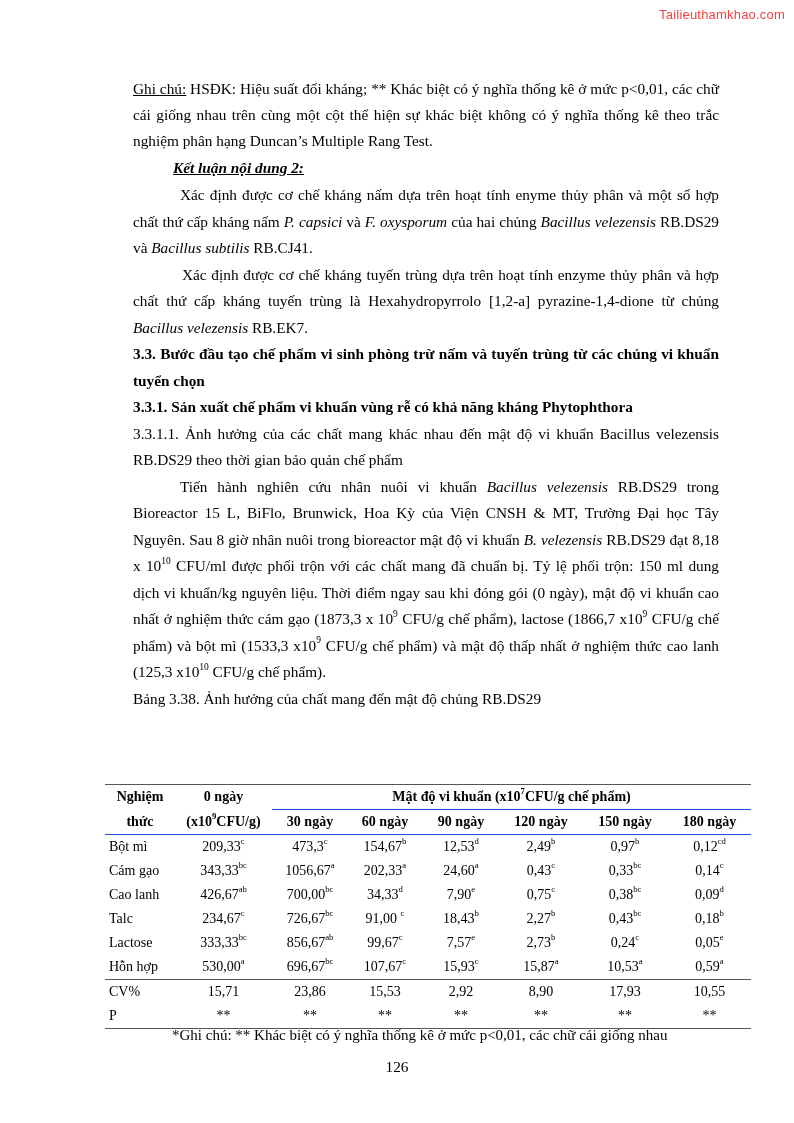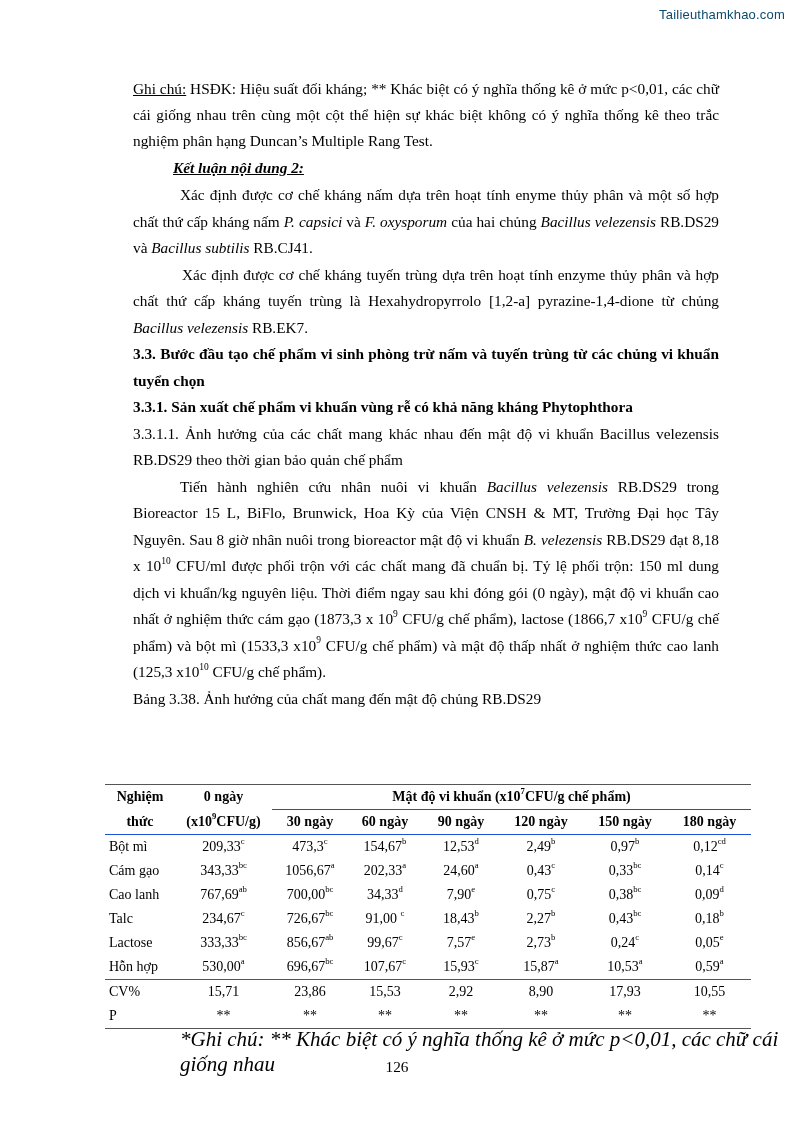--- a/index.html
+++ b/index.html
@@ -4,21 +4,21 @@
 <style>
   html, body { margin: 0; padding: 0; background: #ffffff; }
   body {
     width: 794px; height: 1123px; position: relative; overflow: hidden;
     font-family: "Liberation Serif", "DejaVu Serif", serif;
     color: #000; font-size: 15.3px;
   }
   .watermark {
     position: absolute; top: 7px; right: 9px;
     font-family: "Liberation Sans", "DejaVu Sans", sans-serif;
-    font-size: 13px; color: #0c4a6e; letter-spacing: 0.2px;
+    font-size: 13px; color: #ef4444; letter-spacing: 0.2px;
   }
   .content { position: absolute; left: 133px; width: 586px; top: 76px; }
   .p { margin: 0; line-height: 26.5px; text-align: justify; }
   .ital { }
   .note-top { line-height: 26px; }
   .u { text-decoration: underline; }
   .indent { text-indent: 47px; }
   .indent2 { text-indent: 49px; }
   .bold { font-weight: bold; }
   .kl { margin-left: 40px; font-weight: bold; font-style: italic; text-decoration: underline; line-height: 28px; }
@@ -27,21 +27,21 @@
     position: absolute; left: 105px; top: 784px; width: 646px;
     border-collapse: collapse; font-size: 14px;
   }
   table.data td, table.data th { padding: 0; height: 24px; text-align: center; white-space: nowrap; }
   table.data th { font-weight: bold; }
   table.data .rowlabel { text-align: left; padding-left: 4px; }
   .top-rule { border-top: 1.3px solid #555; }
   .mid-rule { border-bottom: 1px solid #1d4ed8; }
   .sep-rule td { border-top: 1.3px solid #555; }
   .bottom-rule td { border-bottom: 1.3px solid #555; }
-  .footnote { position: absolute; left: 180px; top: 1027px; font-style: italic; font-size: 21px; }
+  .footnote { position: absolute; left: 172px; top: 1027px; font-size: 15px; }
   .pagenum { position: absolute; left: 0; width: 794px; top: 1058px; text-align: center; font-size: 15.3px; }
 </style>
 </head>
 <body>
 
 <div class="watermark">Tailieuthamkhao.com</div>
 
 <div class="content">
   <p class="p ital note-top"><span class="u">Ghi chú:</span><span> HSĐK: Hiệu suất đối kháng; ** Khác biệt có ý nghĩa thống kê ở mức p&lt;0,01, các chữ cái giống nhau trên cùng một cột thể hiện sự khác biệt không có ý nghĩa thống kê theo trắc nghiệm phân hạng Duncan’s Multiple Rang Test.</span></p>
 
@@ -104,21 +104,21 @@
         <td><span>343,33</span><sup>bc</sup></td>
         <td><span>1056,67</span><sup>a</sup></td>
         <td><span>202,33</span><sup>a</sup></td>
         <td><span>24,60</span><sup>a</sup></td>
         <td><span>0,43</span><sup>c</sup></td>
         <td><span>0,33</span><sup>bc</sup></td>
         <td><span>0,14</span><sup>c</sup></td>
       </tr>
       <tr>
         <td class="rowlabel">Cao lanh</td>
-        <td><span>767,69</span><sup>ab</sup></td>
+        <td><span>426,67</span><sup>ab</sup></td>
         <td><span>700,00</span><sup>bc</sup></td>
         <td><span>34,33</span><sup>d</sup></td>
         <td><span>7,90</span><sup>e</sup></td>
         <td><span>0,75</span><sup>c</sup></td>
         <td><span>0,38</span><sup>bc</sup></td>
         <td><span>0,09</span><sup>d</sup></td>
       </tr>
       <tr>
         <td class="rowlabel">Talc</td>
         <td><span>234,67</span><sup>c</sup></td>

